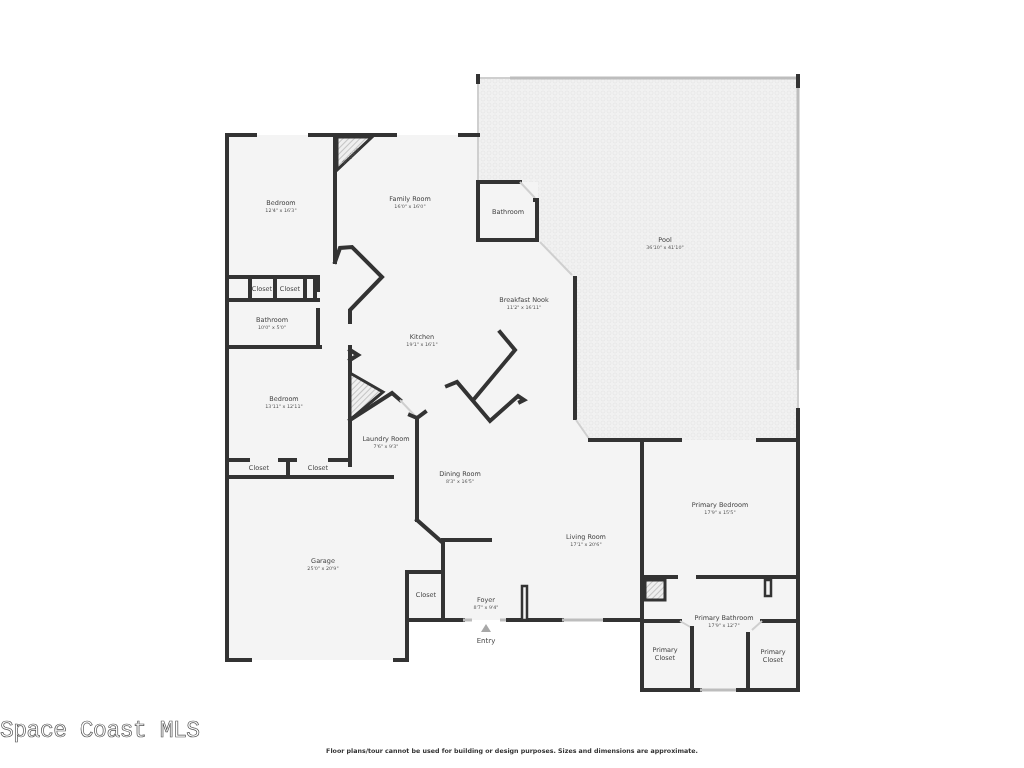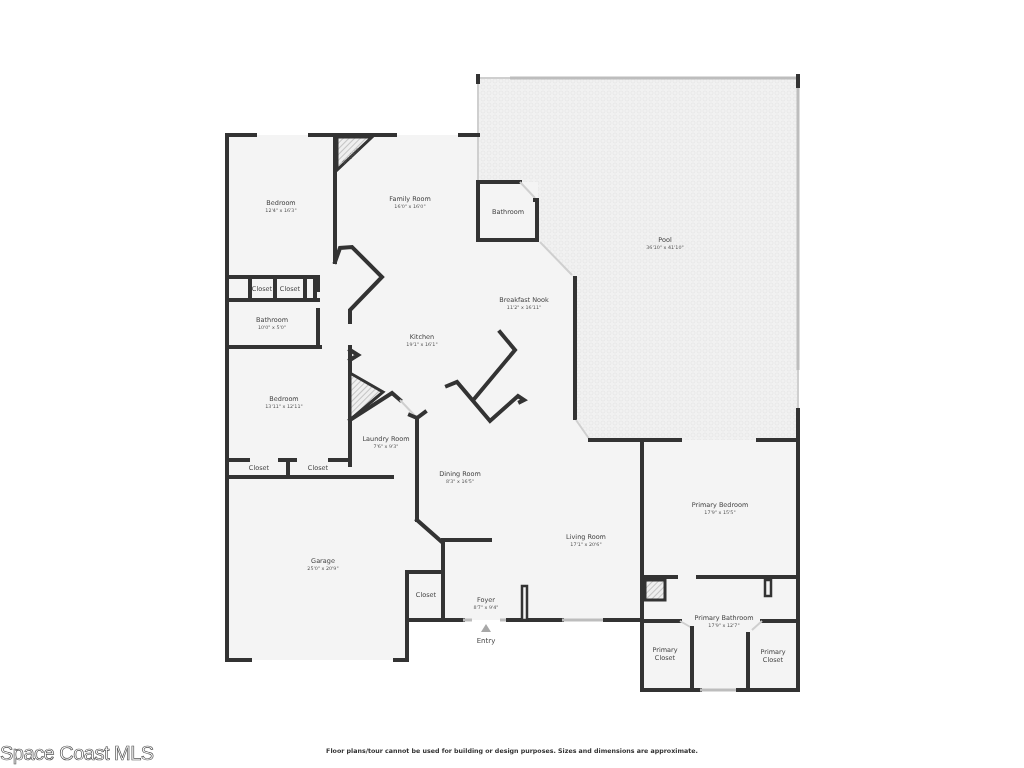--- a/index.html
+++ b/index.html
@@ -8,21 +8,21 @@
   .room-fill { fill: #f4f4f4; }
   .pool-fill { fill: url(#poolPattern); }
   .wall { stroke: #333333; stroke-width: 4; fill: none; stroke-linecap: square; }
   .thin { stroke: #cfcfcf; stroke-width: 2; fill: none; }
   .window { stroke: #bdbdbd; stroke-width: 3; fill: none; }
   .hatch { fill: url(#hatchPattern); stroke: #333333; stroke-width: 3; }
   .room-name { font-family: "DejaVu Sans", sans-serif; font-size: 6.5px; fill: #444444; text-anchor: middle; }
   .room-dim { font-family: "DejaVu Sans", sans-serif; font-size: 4.8px; fill: #555555; text-anchor: middle; }
   .entry { font-family: "DejaVu Sans", sans-serif; font-size: 7px; fill: #444444; text-anchor: middle; }
   .disclaimer { position: absolute; left: 0; width: 1024px; top: 747px; text-align: center; font-family: "DejaVu Sans", sans-serif; font-size: 6.3px; font-weight: bold; color: #333333; }
-  .watermark { position: absolute; left: 0px; top: 718px; font-family: Liberation Sans, sans-serif; font-size: 20px; color: rgba(255,255,255,0.85); -webkit-text-stroke: 0.7px #555555; letter-spacing: -0.5px; white-space: nowrap; margin-top: 24px; }
+  .watermark { position: absolute; left: 0px; top: 718px; font-family: Liberation Mono, monospace; font-size: 23px; color: rgba(255,255,255,0.85); -webkit-text-stroke: 0.7px #555555; letter-spacing: -0.5px; white-space: nowrap; }
 </style>
 </head>
 <body>
 
 <svg id="plan" viewBox="0 0 1024 768" xmlns="http://www.w3.org/2000/svg">
   <defs>
     <pattern id="poolPattern" width="6" height="6" patternUnits="userSpaceOnUse">
       <rect width="6" height="6" fill="#f1f1f1"></rect>
       <circle cx="3" cy="3" r="2" fill="none" stroke="#e2e2e2" stroke-width="0.6"></circle>
     </pattern>

